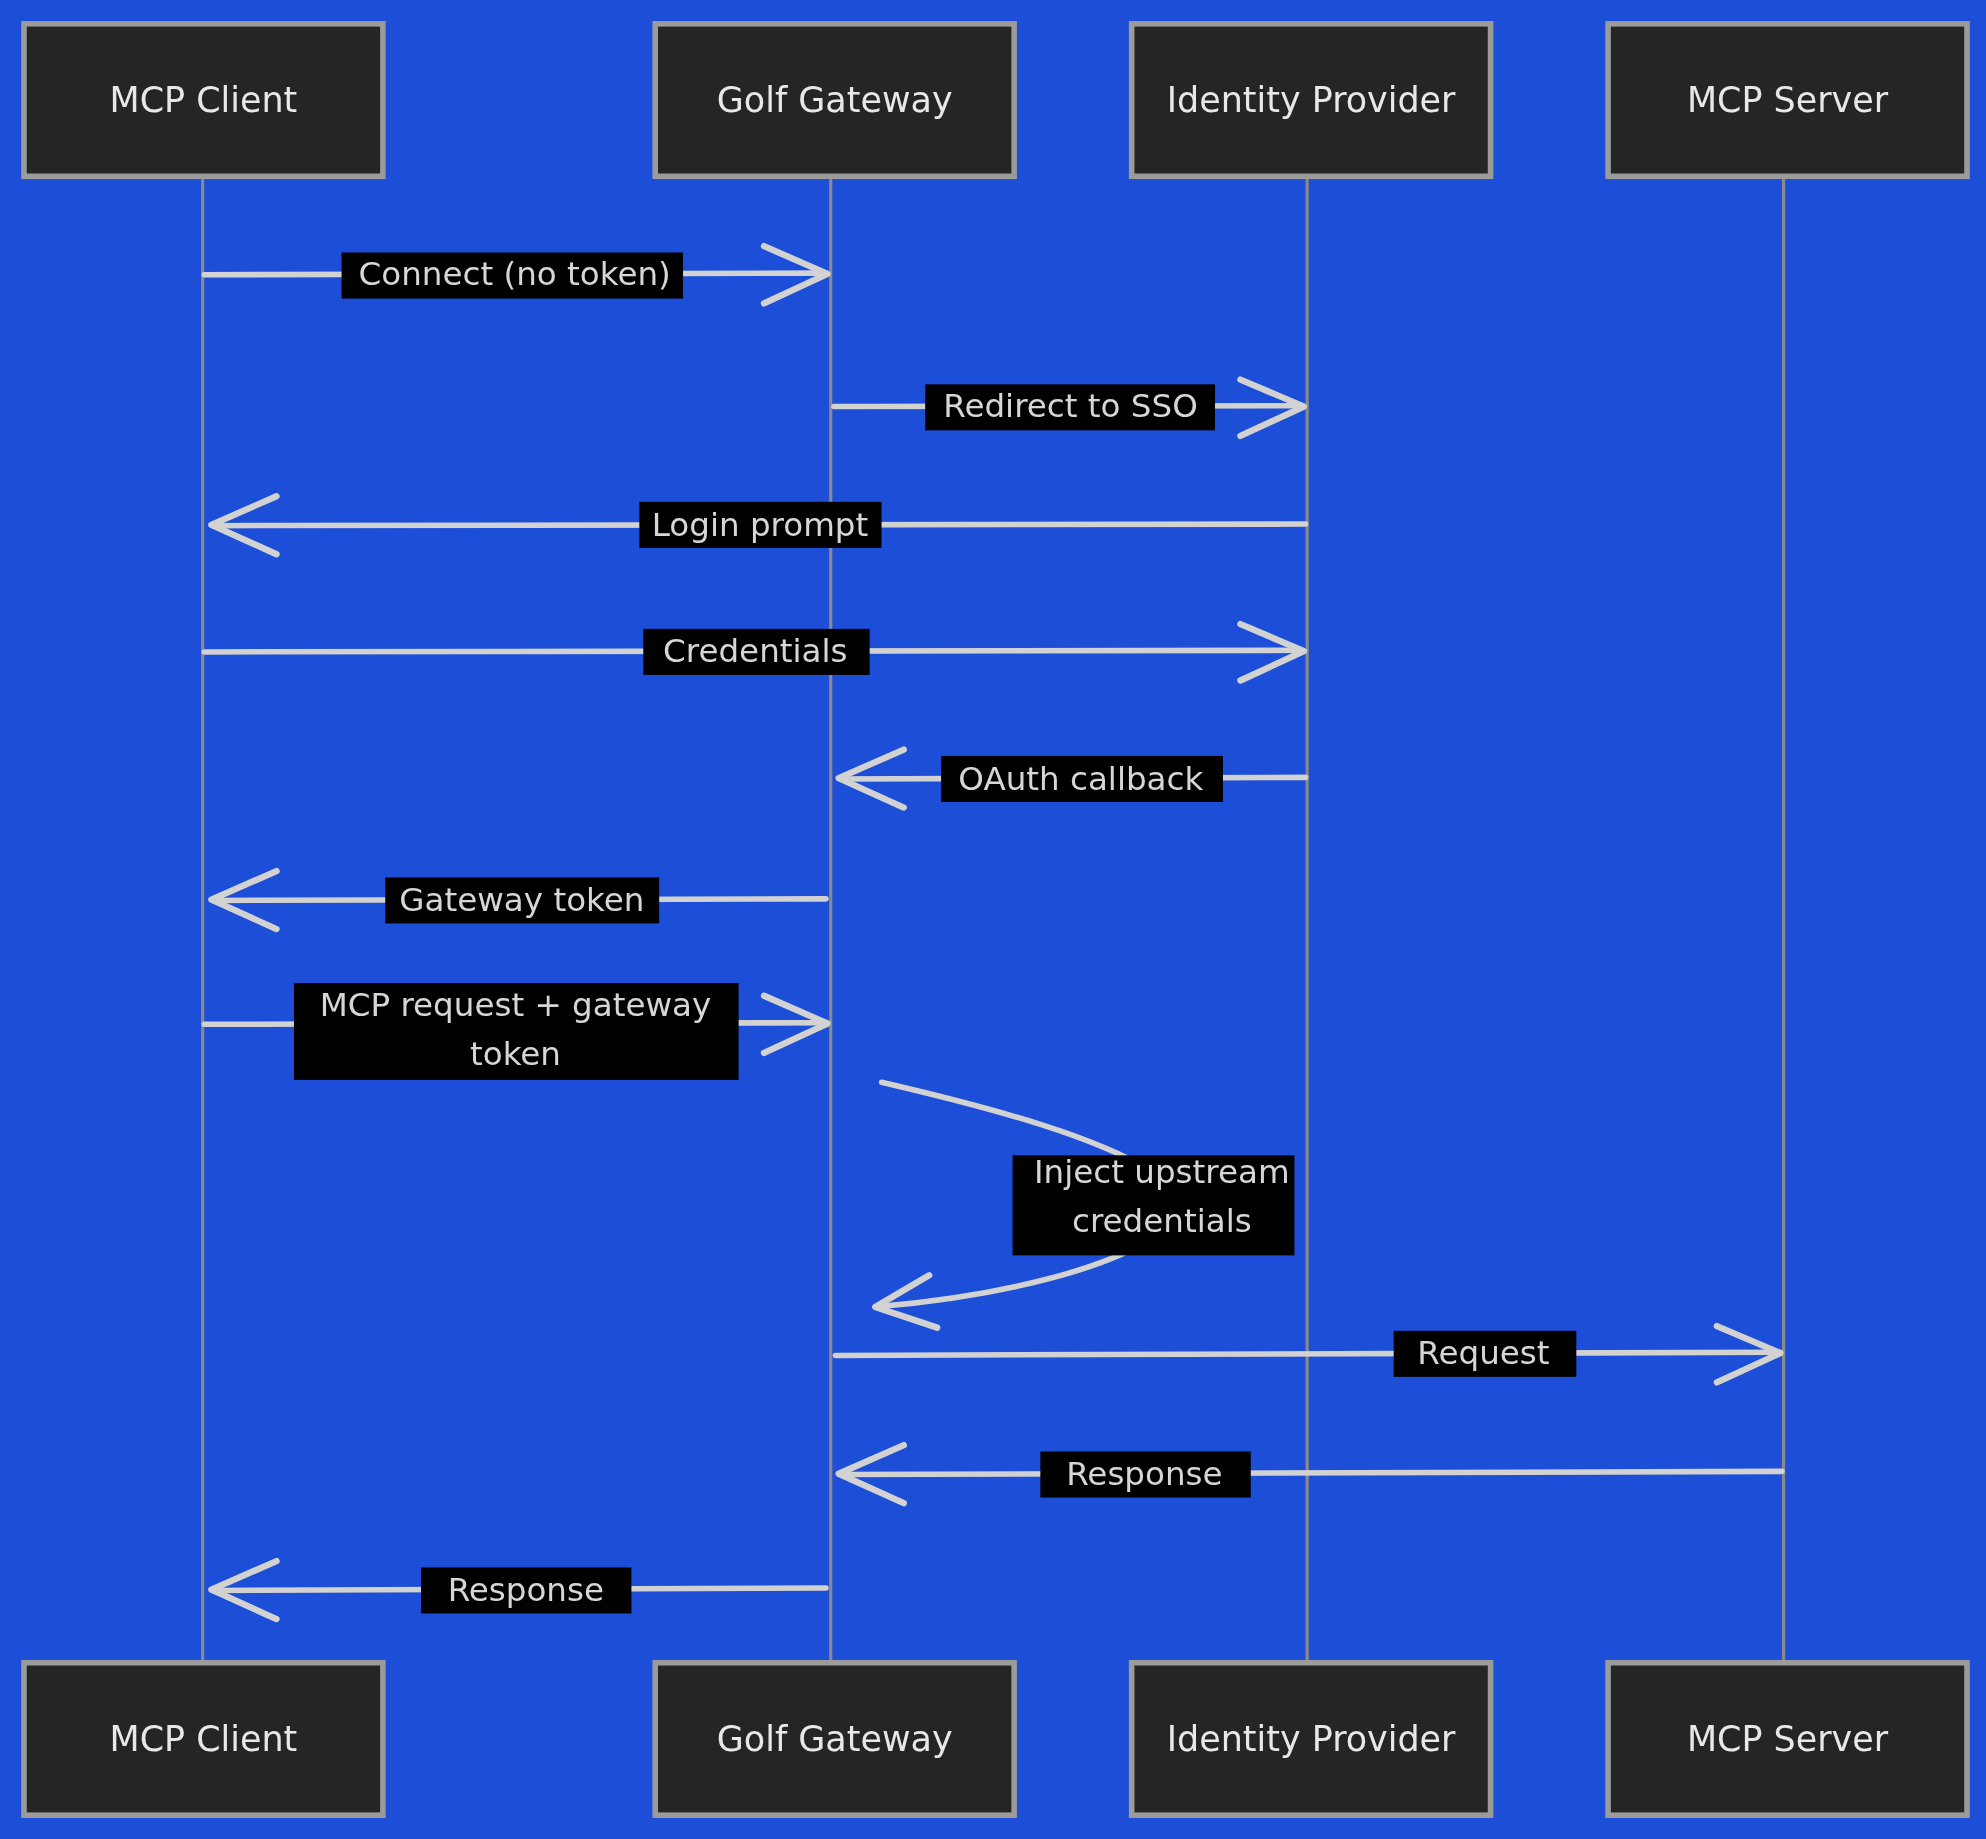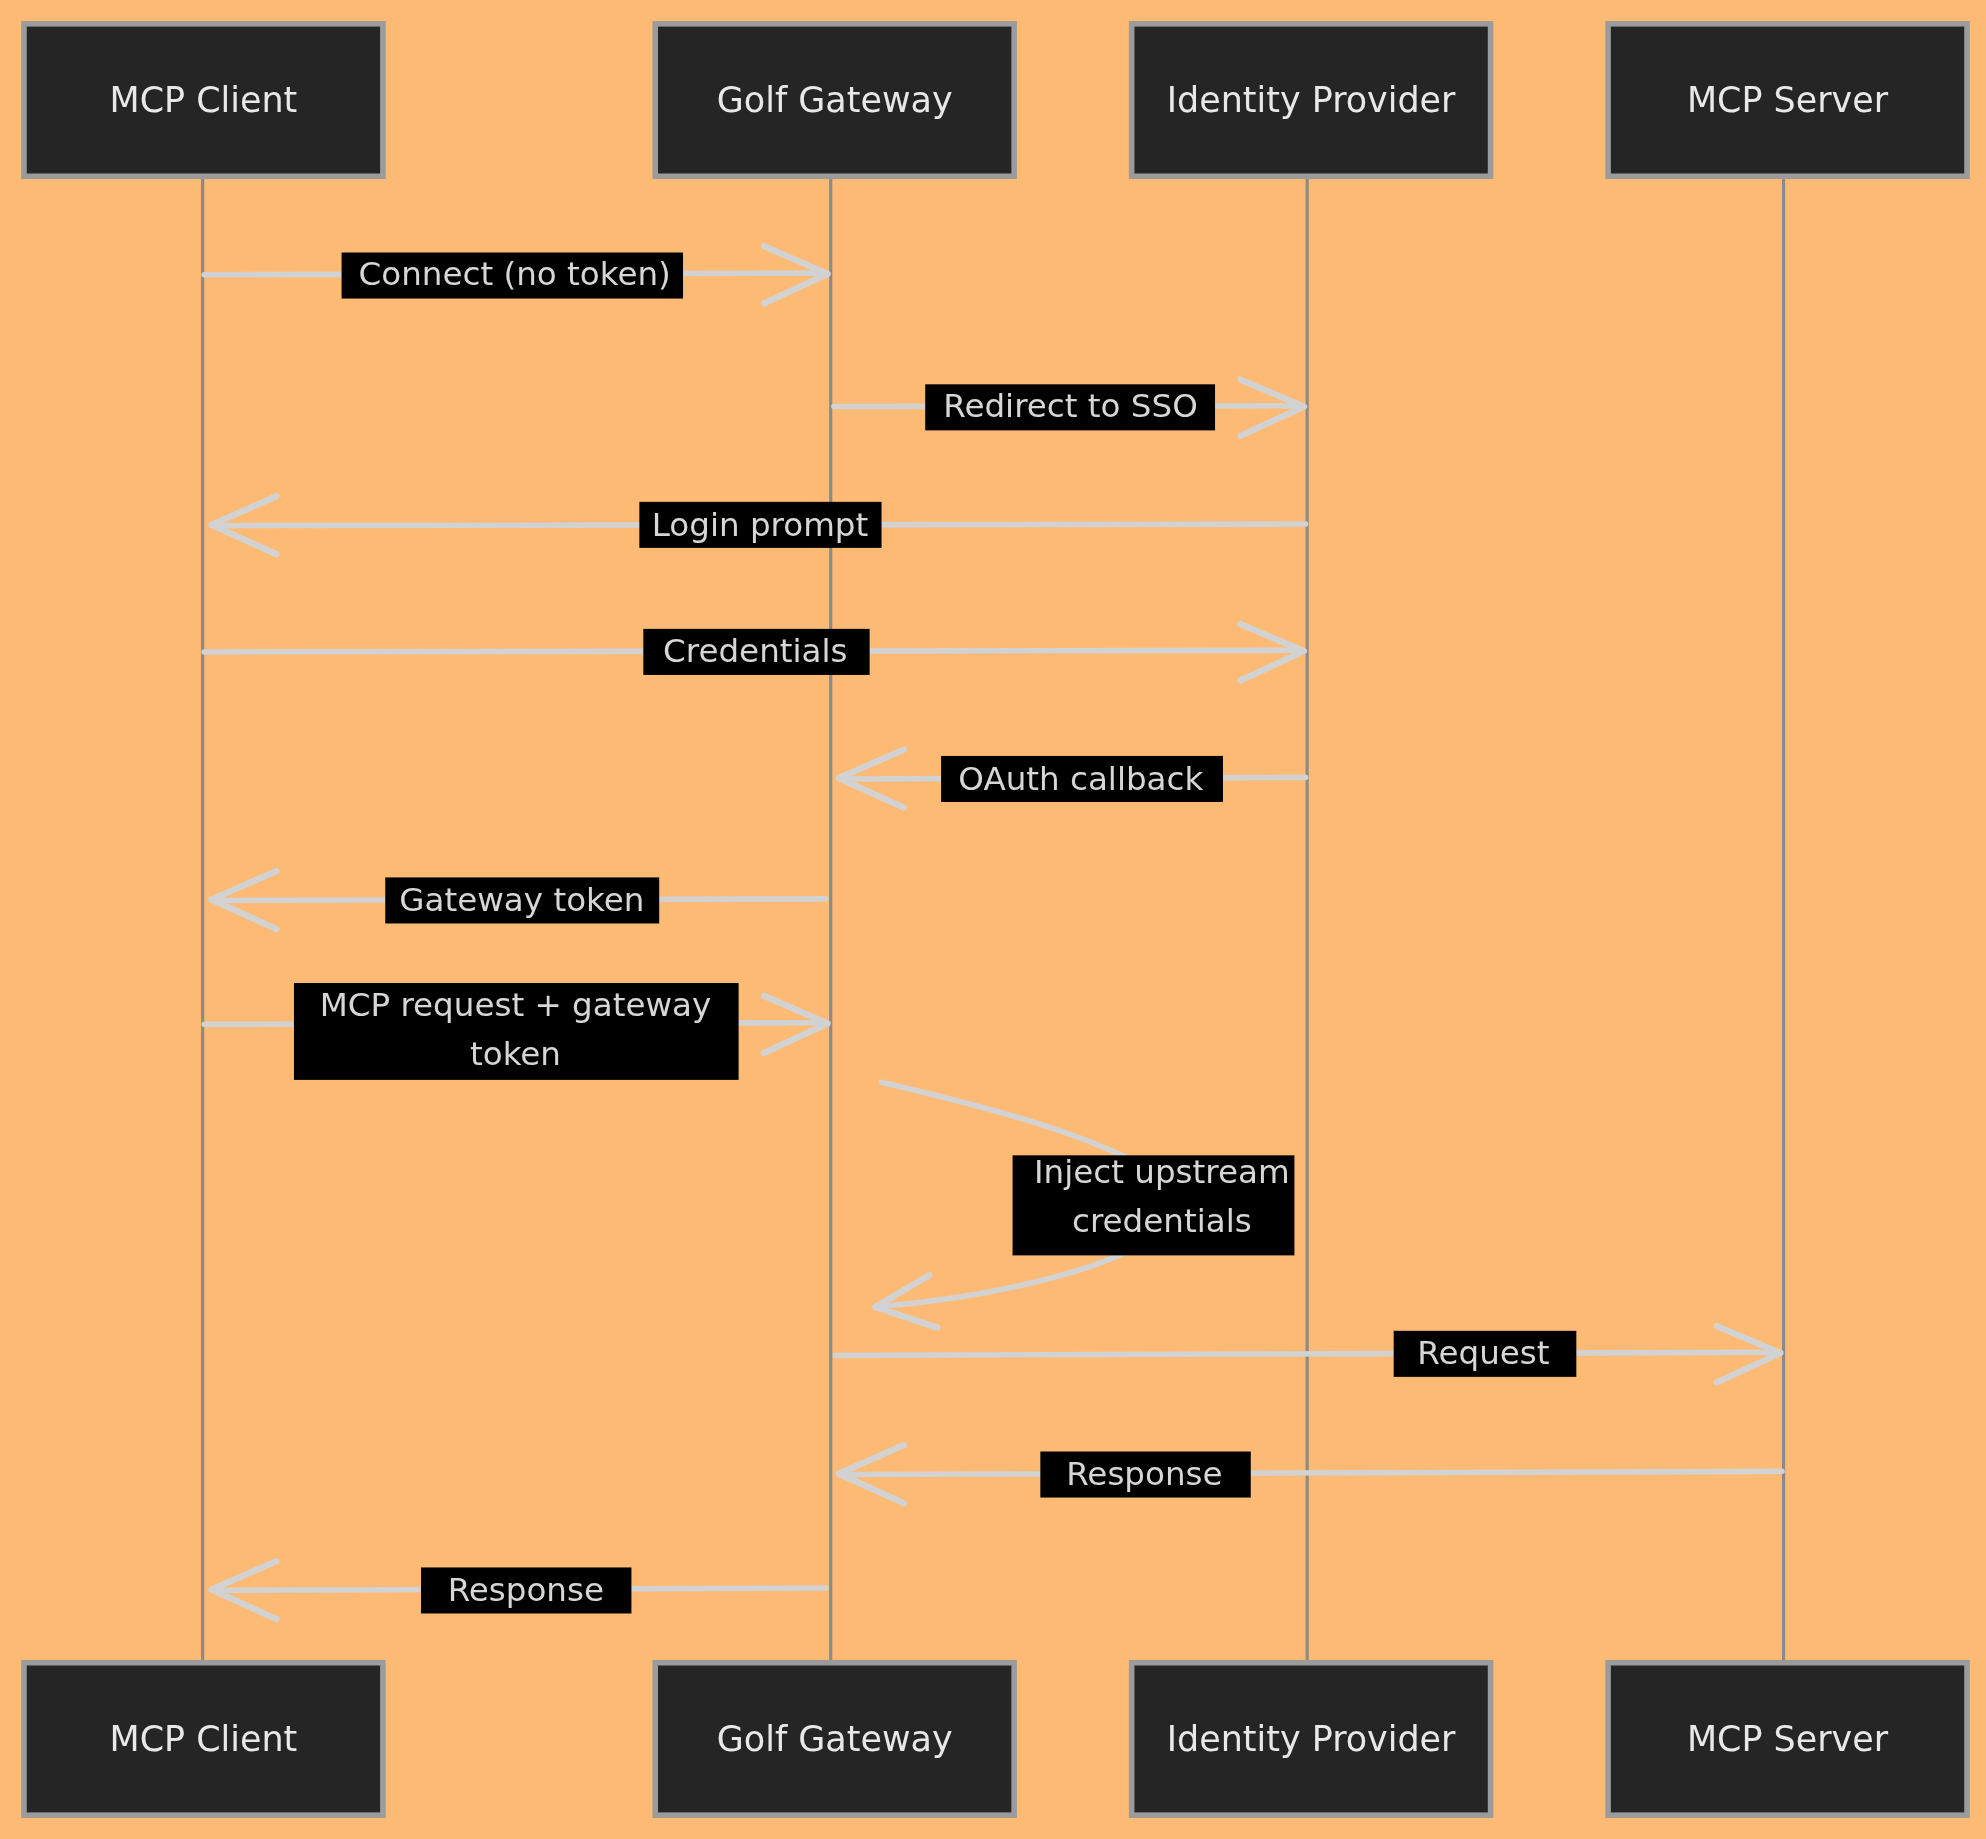--- a/index.html
+++ b/index.html
@@ -8,21 +8,21 @@
     padding: 0;
     background: #000000;
   }
   body {
     font-family: "DejaVu Sans", sans-serif;
   }
   #diagram-root {
     position: relative;
     width: 1987px;
     height: 1839px;
-    background: #fdba74;
+    background: #1d4ed8;
     overflow: hidden;
   }
   #seq-svg {
     position: absolute;
     left: 0;
     top: 0;
     width: 1987px;
     height: 1839px;
     display: block;
   }

